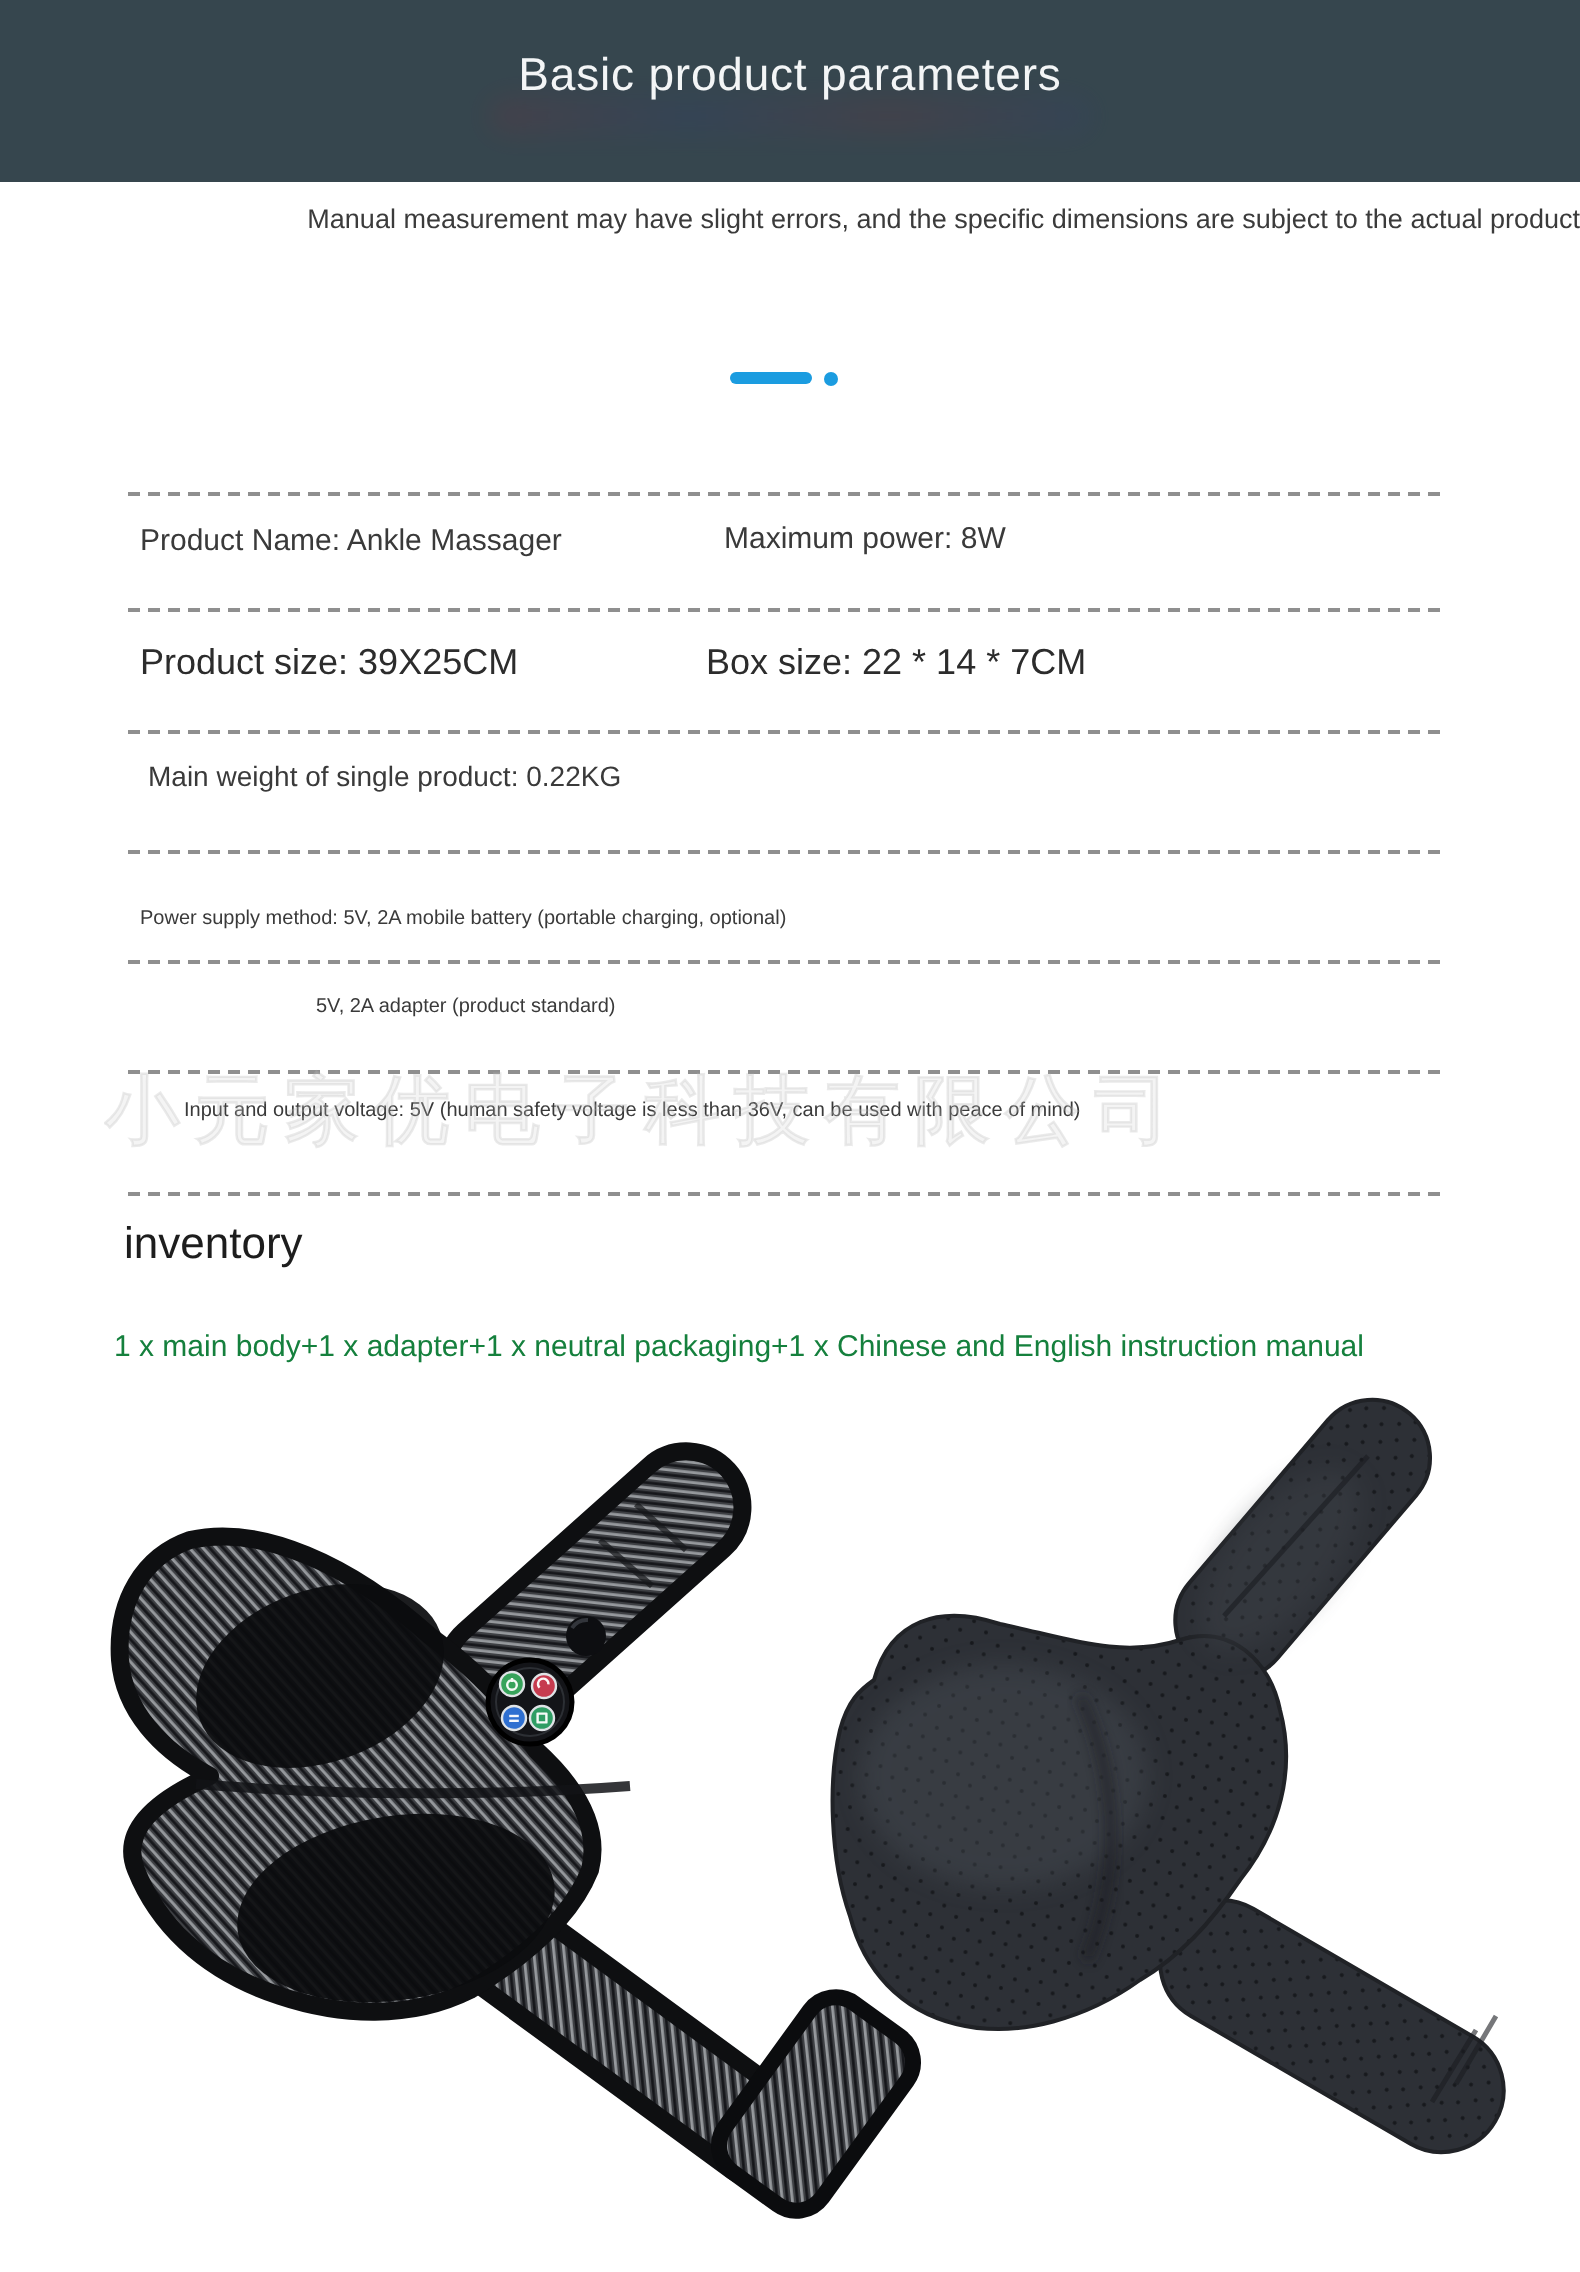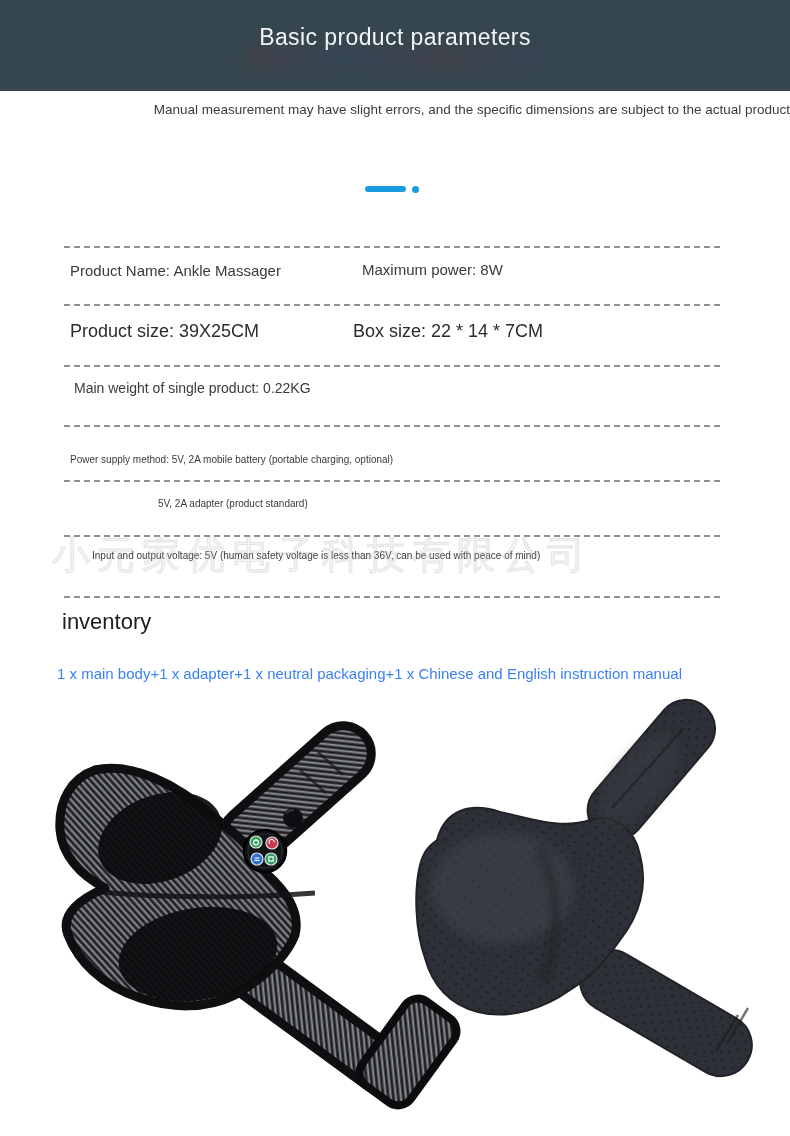--- a/index.html
+++ b/index.html
@@ -37,21 +37,21 @@
   .r5{left:158px;top:498px;font-size:10px;}
   .r6{left:92px;top:550px;font-size:10px;}
 
   
   .watermark{position:absolute;left:52px;top:530px;width:700px;font-size:38px;letter-spacing:7px;
              white-space:nowrap;overflow:hidden;color:rgba(200,200,200,.38);
              -webkit-text-stroke:1.2px rgba(180,180,180,.5);opacity:.55;}
 
   
   .inv-heading{position:absolute;left:62px;top:609px;font-size:22px;color:#1d1d1d;}
-  .inv-items{position:absolute;left:57px;top:665px;font-size:15px;color:#3b82f6;white-space:nowrap;}
+  .inv-items{position:absolute;left:57px;top:665px;font-size:15px;color:#15803d;white-space:nowrap;}
 
   
   .photos{position:absolute;left:0;top:690px;width:790px;height:446px;}
 </style>
 </head>
 <body>
 
 <div class="page">
 
   <div class="header">

